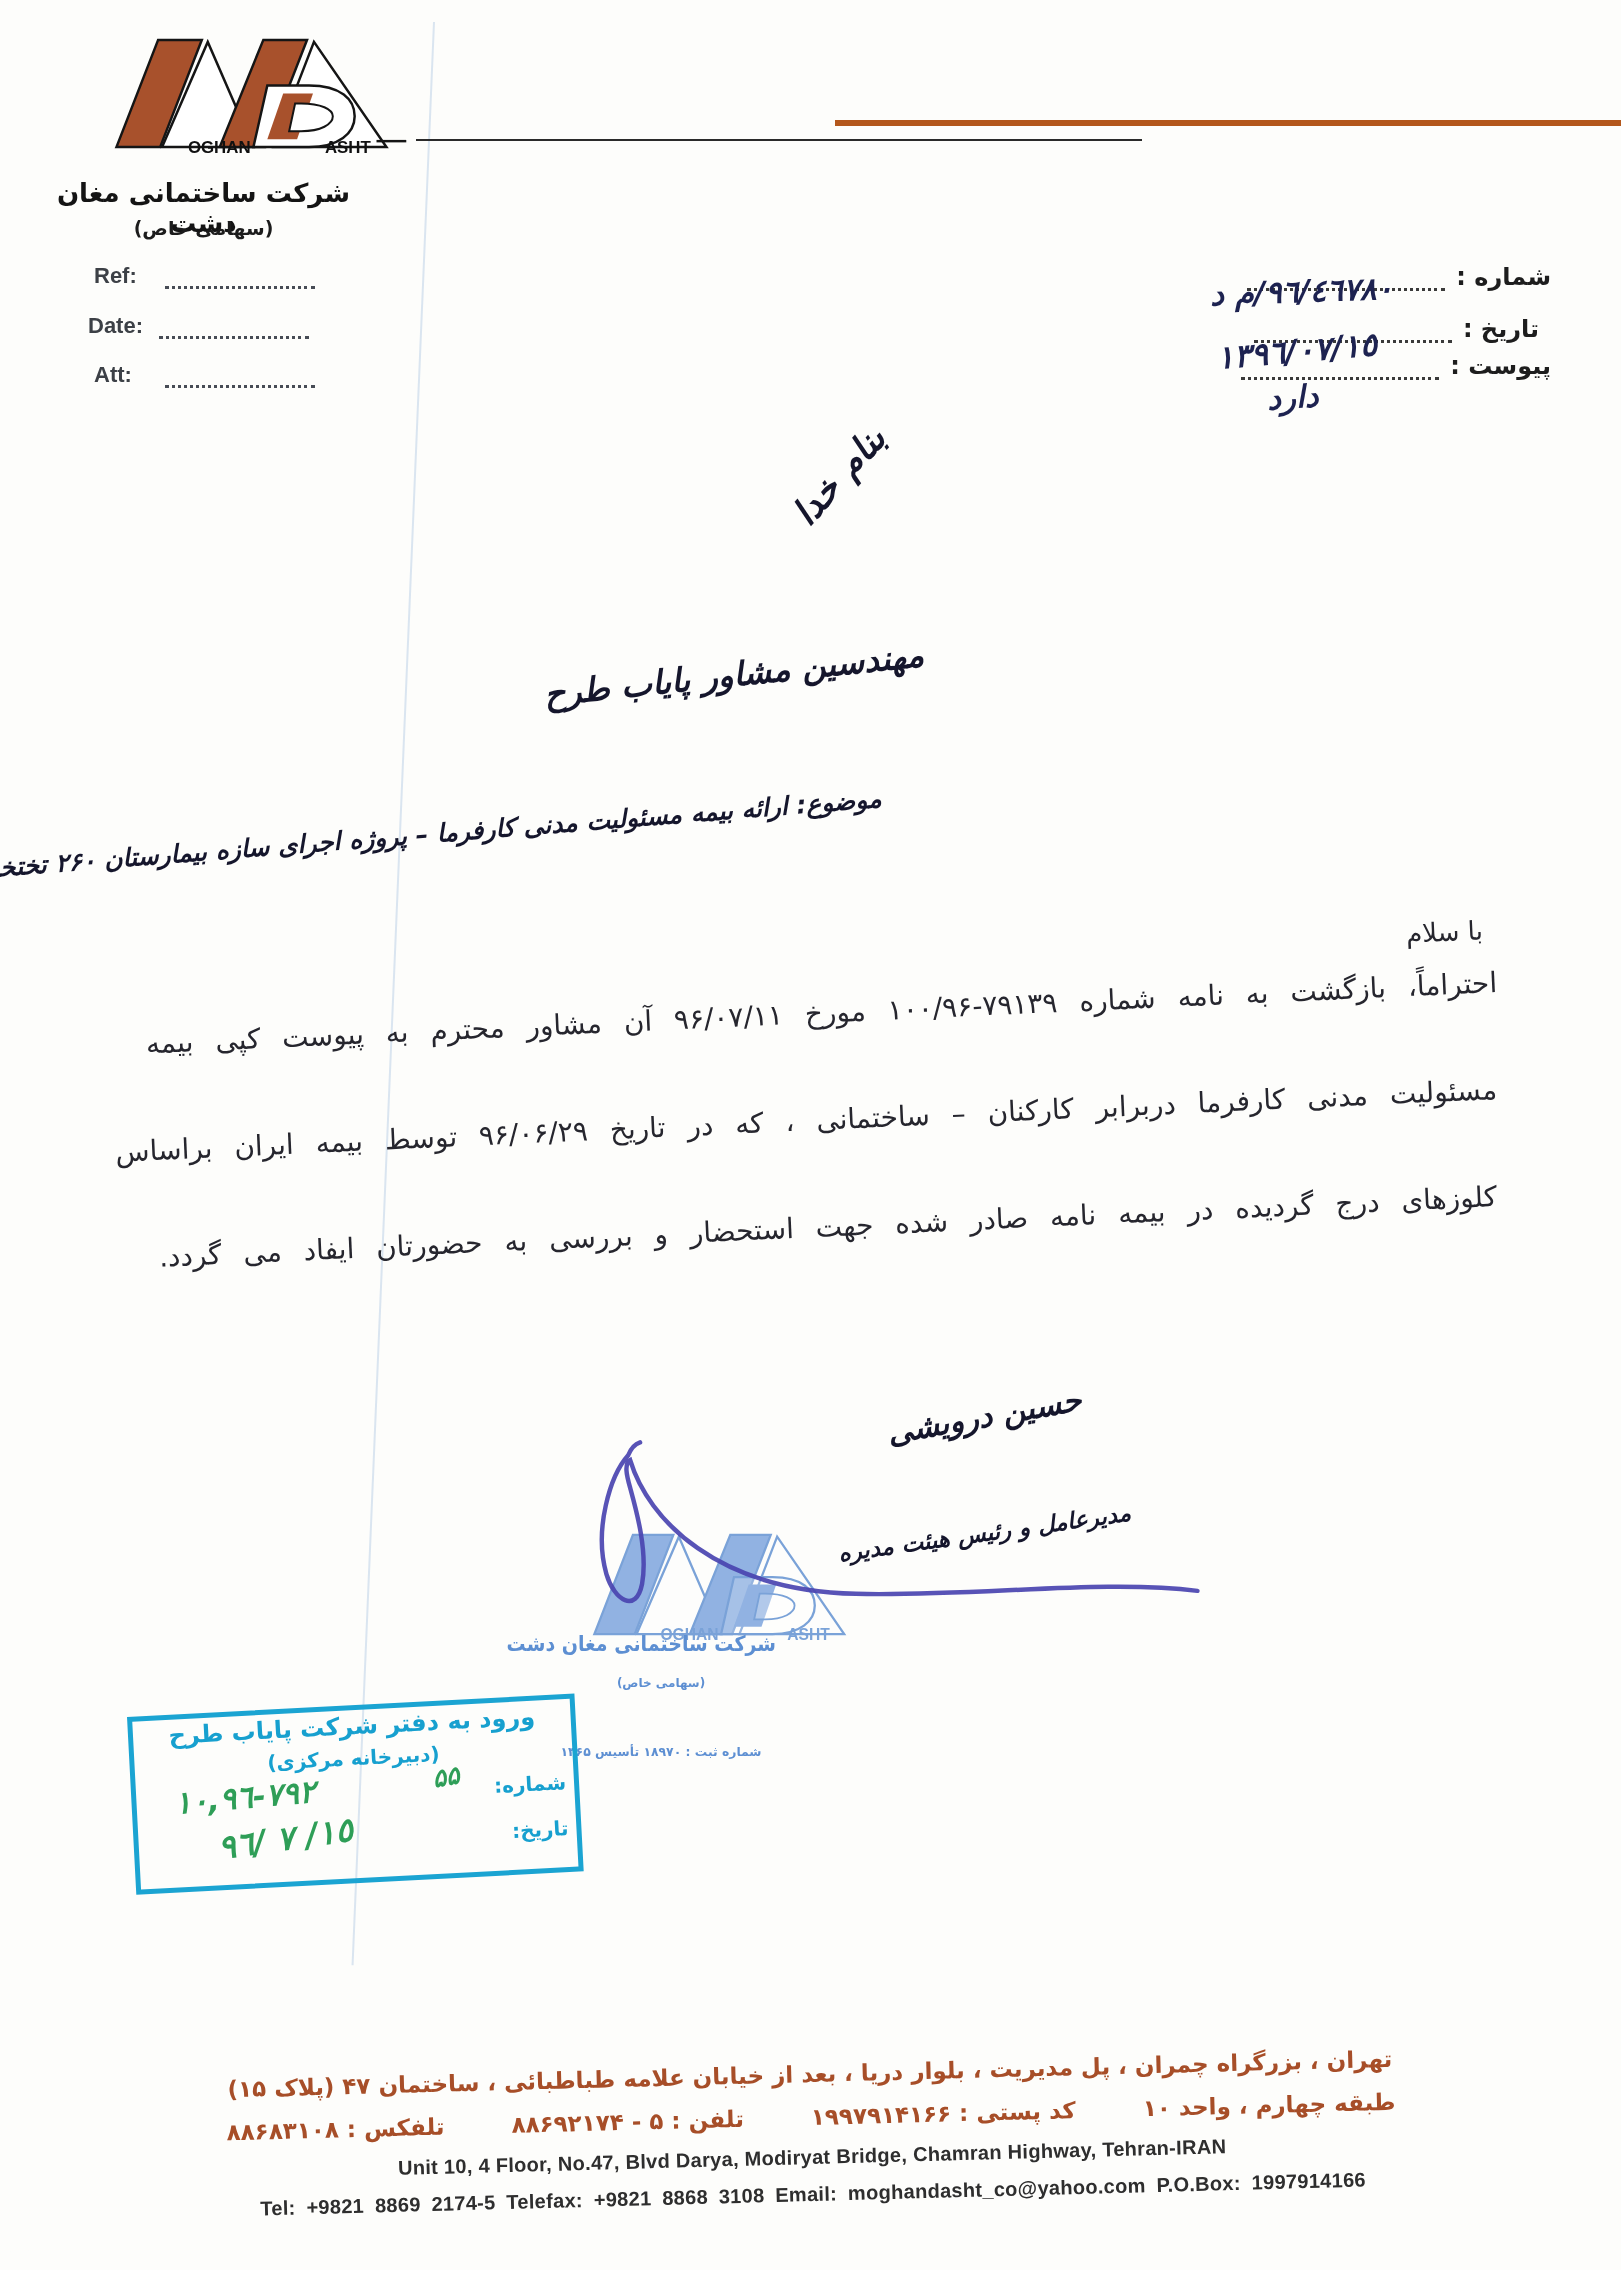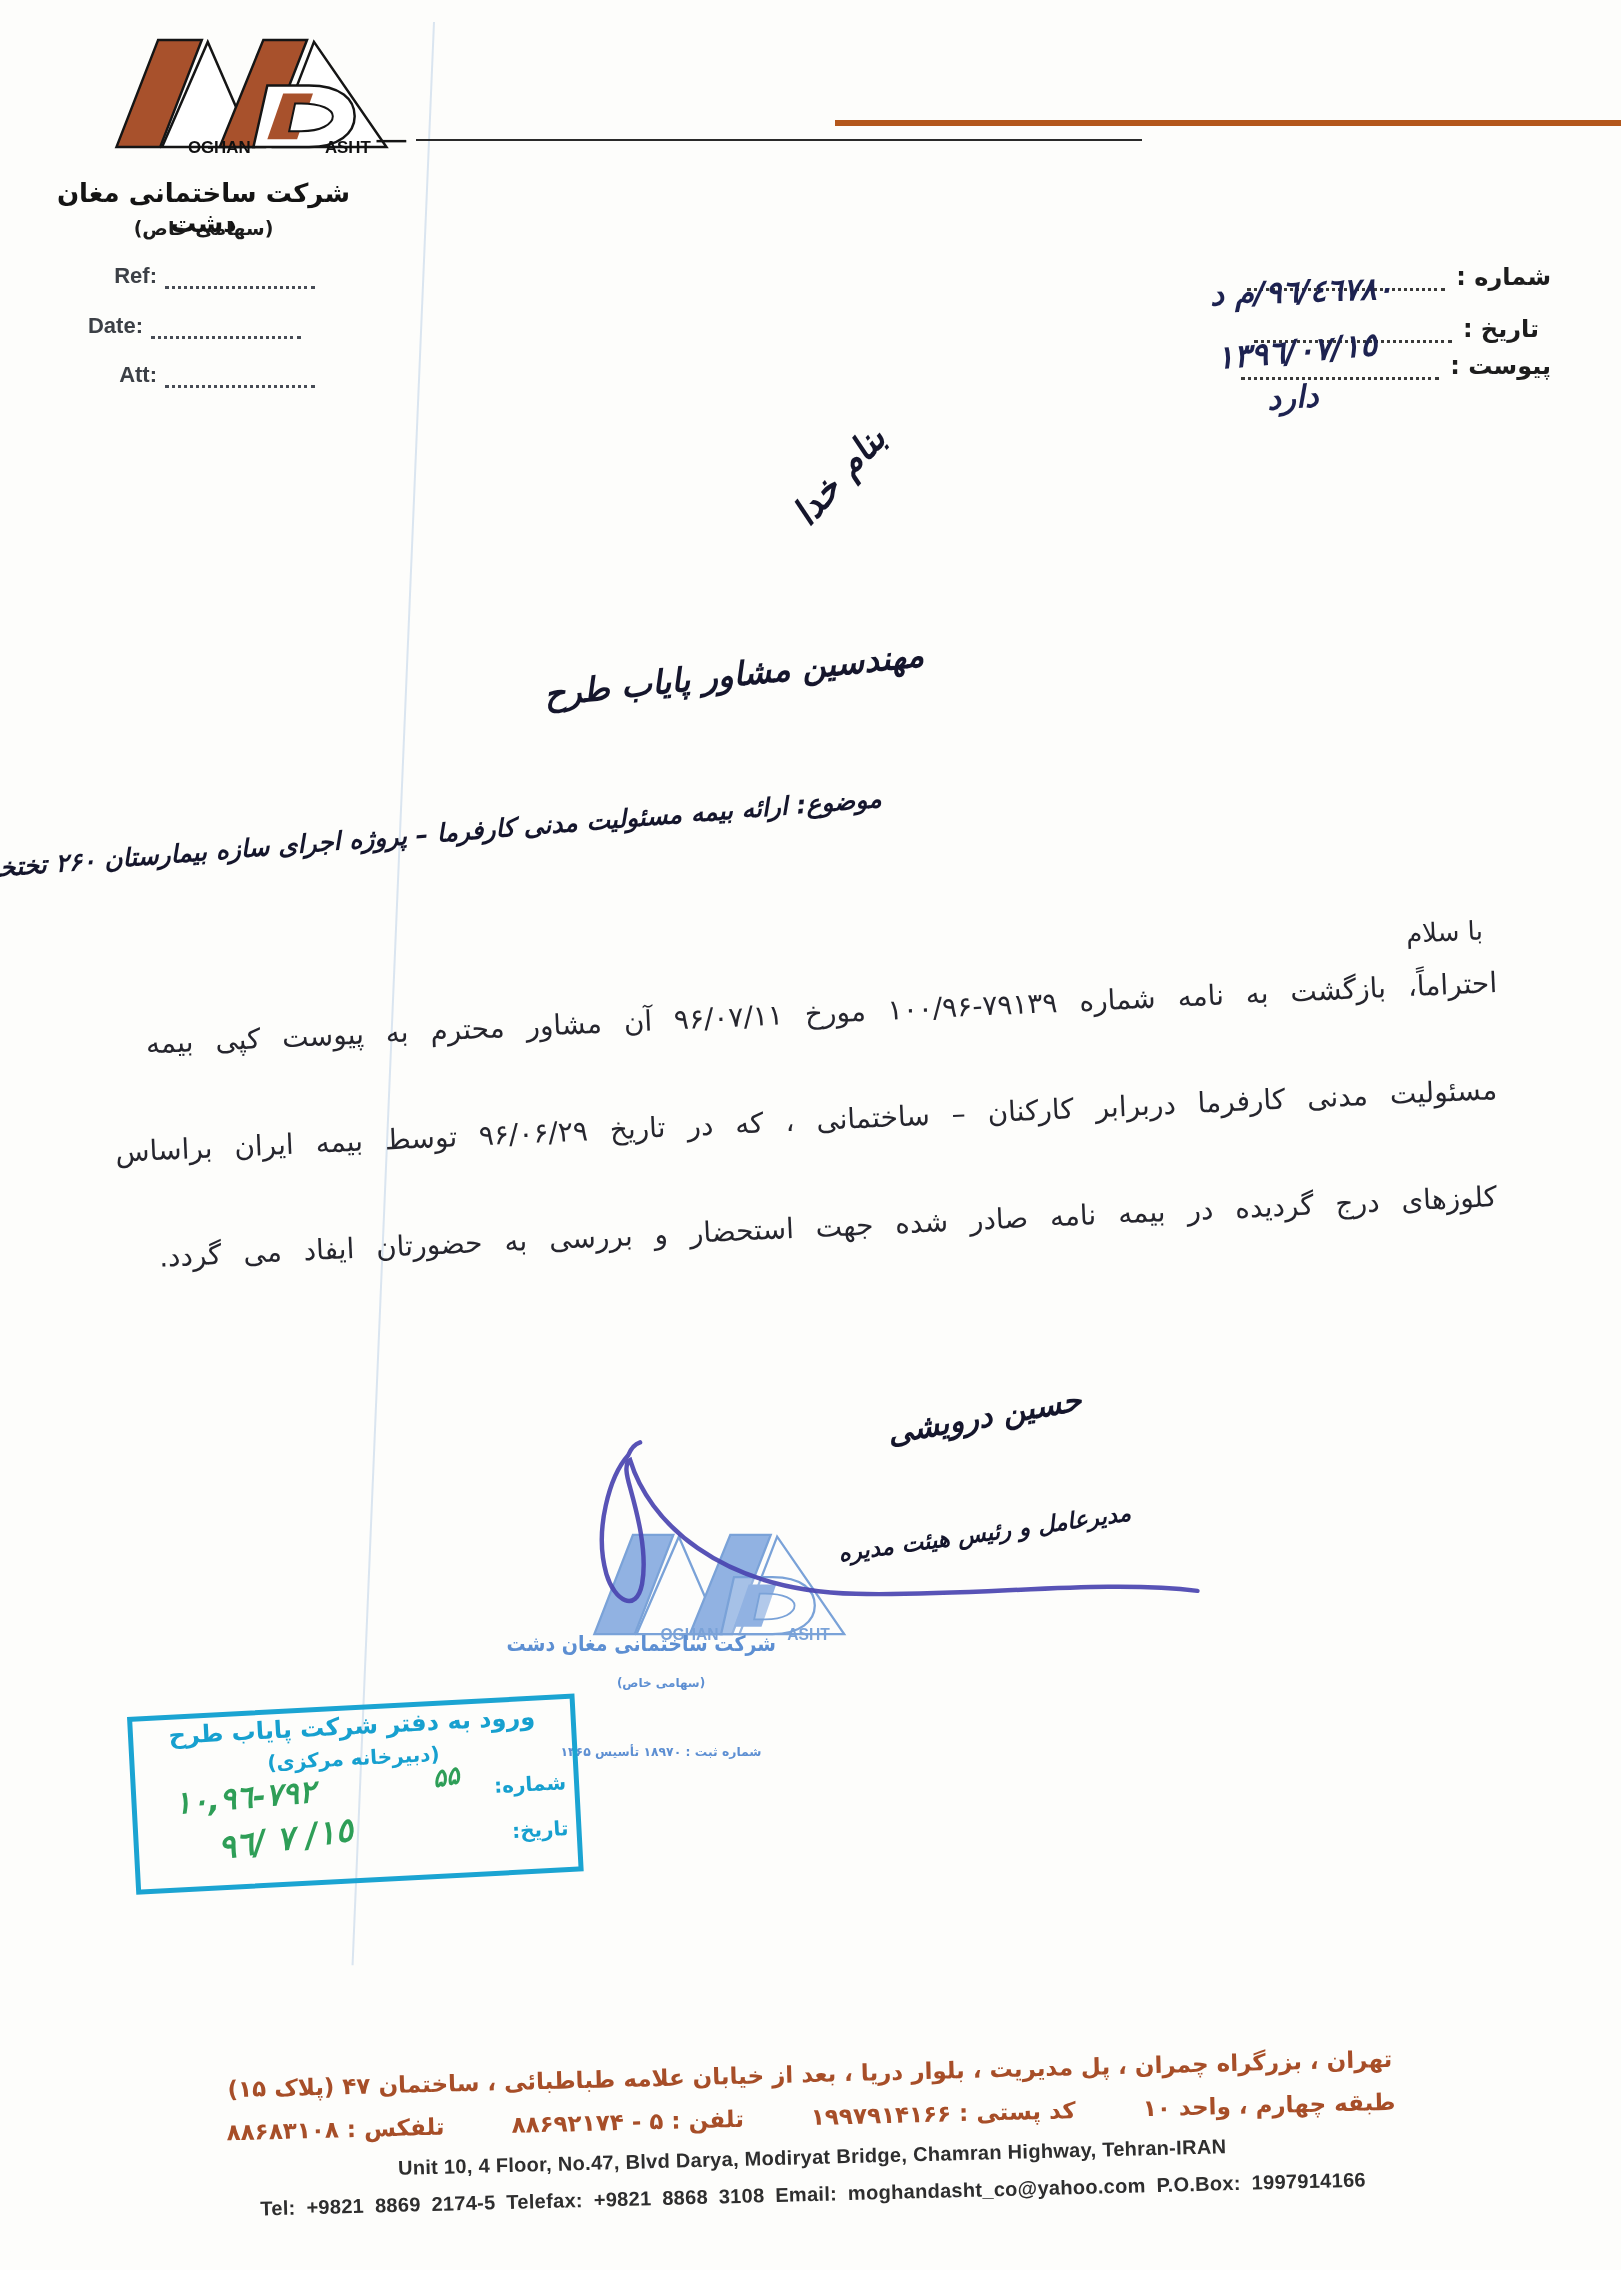--- a/index.html
+++ b/index.html
@@ -21,21 +21,21 @@
   .title-main{font-size:44px;font-weight:bold;letter-spacing:1.5px;}
   .title-sub{font-size:30px;font-weight:bold;margin-right:10px;}
   .title-rule{left:835px;top:120px;width:787px;height:6px;background:#b3571c;}
   .logo-rule{left:416px;top:139px;width:726px;height:2px;background:#2a2a2a;}
   .logo-caption{left:50px;top:178px;width:307px;text-align:center;font-size:26px;font-weight:bold;color:#141414;}
   .logo-caption-sub{left:50px;top:217px;width:307px;text-align:center;font-size:19px;font-weight:bold;color:#1c1c1c;}
 
   
   .ref-row{position:absolute;display:flex;align-items:flex-end;gap:8px;color:#3c4046;
            font-family:"Liberation Sans",sans-serif;font-weight:bold;font-size:22px;}
-  .ref-row .lbl{display:inline-block;width:63px;text-align:right;}
+  .ref-row .lbl{display:inline-block;width:63px;text-align:left;}
   .ref-row .dots{display:inline-block;width:150px;height:20px;border-bottom:3px dotted #474c55;}
 
   
   .meta-row{position:absolute;display:flex;direction:rtl;align-items:flex-end;gap:11px;
             font-size:24px;font-weight:bold;color:#1d1d1d;}
   .meta-row .dots{display:inline-block;width:198px;height:18px;border-bottom:3px dotted #3a3a3a;}
   .hand{font-weight:bold;font-style:italic;color:#1d2250;}
   .ink-black{color:#15162c;}
 
   
@@ -88,21 +88,21 @@
   <div class="abs logo-caption rtl">شرکت ساختمانی مغان دشت</div>
   <div class="abs logo-caption-sub rtl">(سهامی خاص)</div>
 
   <div class="abs title-rule"></div>
   <div class="abs logo-rule"></div>
 
   <div class="ref-row" style="left:94px;top:263px;">
     <span class="lbl">Ref:</span>
     <span class="dots"></span>
   </div>
-  <div class="ref-row" style="left:80px;top:313px;">
+  <div class="ref-row" style="left:88px;top:313px;">
     <span class="lbl">Date:</span>
     <span class="dots"></span>
   </div>
   <div class="ref-row" style="left:94px;top:362px;">
     <span class="lbl">Att:</span>
     <span class="dots"></span>
   </div>
 
   <div class="meta-row" style="right:71px;top:263px;">
     <span>شماره :</span>

